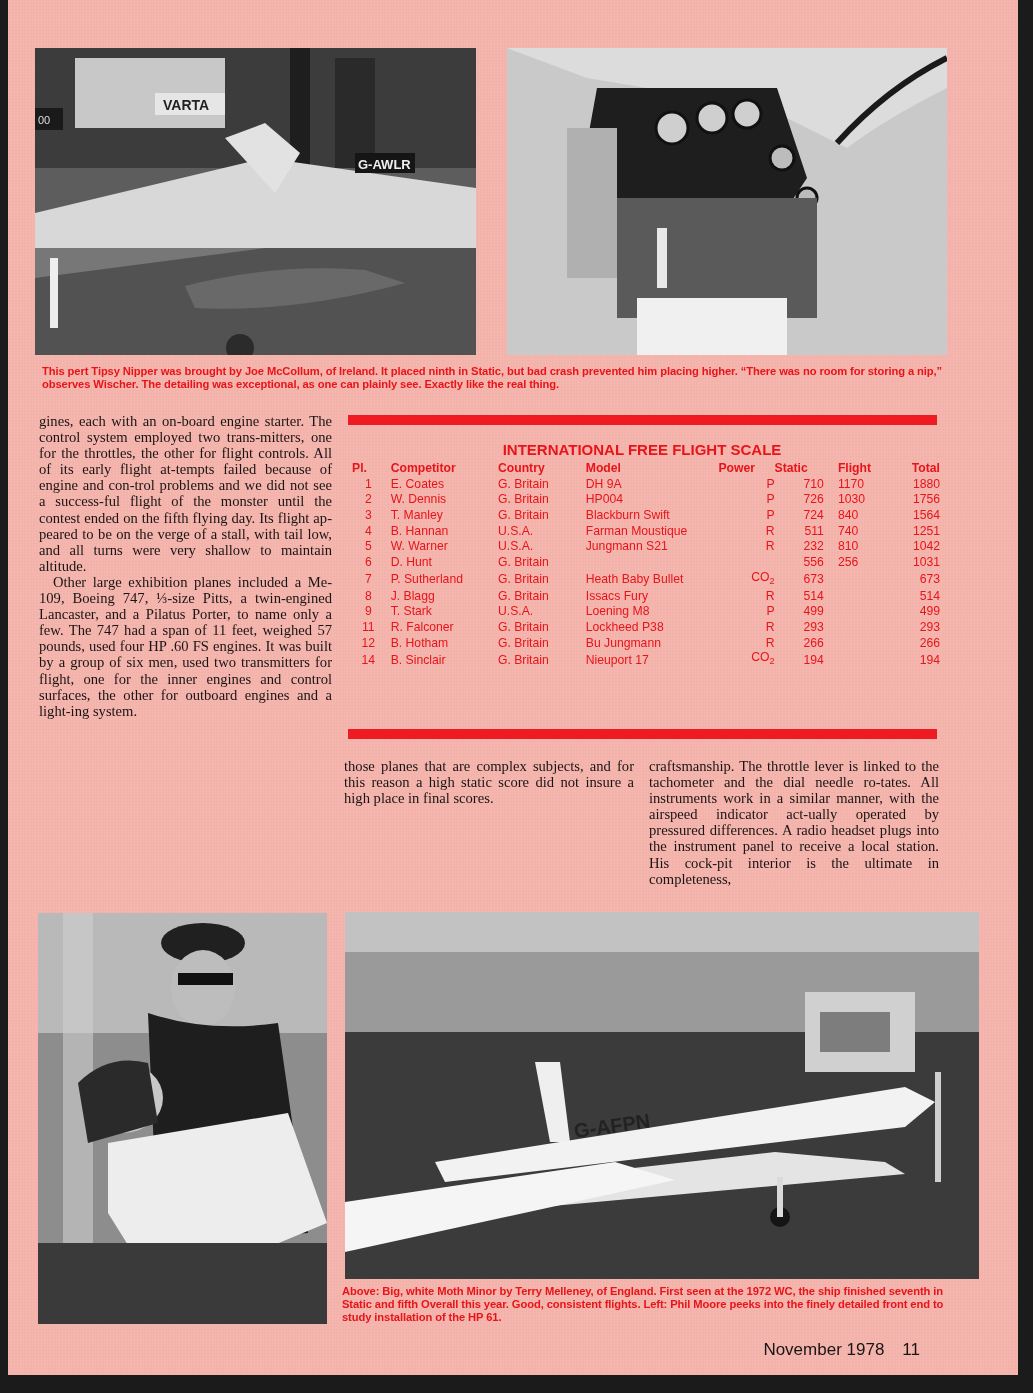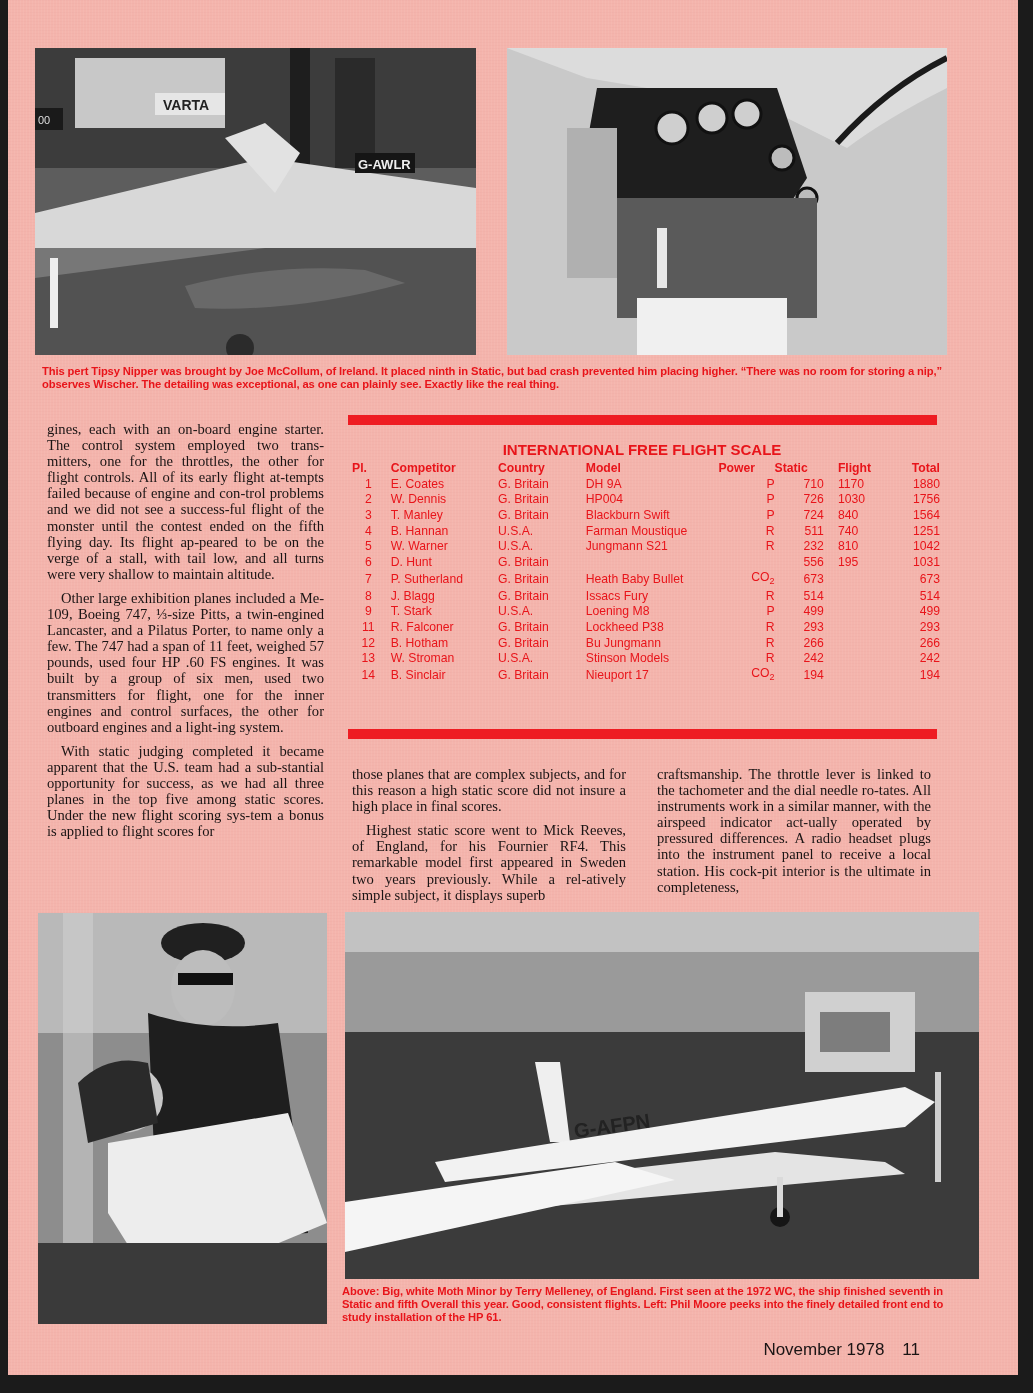--- a/index.html
+++ b/index.html
@@ -20,21 +20,21 @@
     }
     .photo svg { width: 100%; height: 100%; display: block; }
     .caption {
       position: absolute; color: #e8141a; font-family: Liberation Sans, sans-serif;
       font-weight: bold; font-size: 11.2px; line-height: 13px; letter-spacing: -0.1px;
     }
     .body-text {
       position: absolute; font-family: "Liberation Serif", serif; font-size: 14.6px;
       line-height: 16.1px; color: #1a1414; text-align: justify;
     }
-    .body-text p { margin: 8px; }
+    .body-text p { margin: 0; }
     .body-text p.indent { text-indent: 14px; }
     .rule { position: absolute; background: #ee1c22; height: 10px; }
     .table-title {
       position: absolute; left: 345px; width: 600px; top: 441px; text-align: center;
       color: #e8141a; font-family: "Liberation Sans", sans-serif; font-weight: bold; font-size: 15px;
     }
     table.results {
       position: absolute; left: 352px; top: 460px; width: 588px; border-collapse: collapse;
       color: #e8141a; font-family: "Liberation Sans", sans-serif; font-size: 12.2px;
     }
@@ -98,21 +98,20 @@
       <rect x="130" y="250" width="150" height="57" fill="#f0f0f0"></rect>
       <rect x="60" y="80" width="50" height="150" fill="#b0b0b0"></rect>
     </svg>
   </div>
 
   <div class="caption" style="left:34px; top:365px; width:910px;">This pert Tipsy Nipper was brought by Joe McCollum, of Ireland. It placed ninth in Static, but bad crash prevented him placing higher. “There was no room for storing a nip,” observes Wischer. The detailing was exceptional, as one can plainly see. Exactly like the real thing.</div>
 
   <div class="body-text" style="left:31px; top:413px; width:293px;">
     <p>gines, each with an on-board engine starter. The control system employed two trans-mitters, one for the throttles, the other for flight controls. All of its early flight at-tempts failed because of engine and con-trol problems and we did not see a success-ful flight of the monster until the contest ended on the fifth flying day. Its flight ap-peared to be on the verge of a stall, with tail low, and all turns were very shallow to maintain altitude.</p>
     <p class="indent">Other large exhibition planes included a Me-109, Boeing 747, ⅓-size Pitts, a twin-engined Lancaster, and a Pilatus Porter, to name only a few. The 747 had a span of 11 feet, weighed 57 pounds, used four HP .60 FS engines. It was built by a group of six men, used two transmitters for flight, one for the inner engines and control surfaces, the other for outboard engines and a light-ing system.</p>
-    <p class="indent">With static judging completed it became apparent that the U.S. team had a sub-stantial opportunity for success, as we had all three planes in the top five among static scores. Under the new flight scoring sys-tem a bonus is applied to flight scores for</p>
   </div>
 
   <div class="rule" style="left:340px; top:415px; width:589px;"></div>
   <div class="table-title" style="left:334px;">INTERNATIONAL FREE FLIGHT SCALE</div>
   <table class="results" style="left:344px;">
     <thead>
       <tr>
         <th class="c-pl">Pl.</th>
         <th class="c-comp">Competitor</th>
         <th class="c-country">Country</th>
@@ -174,21 +173,21 @@
           <td class="c-flight">810</td>
           <td class="c-total">1042</td>
         </tr>
         <tr>
           <td class="c-pl">6</td>
           <td class="c-comp">D. Hunt</td>
           <td class="c-country">G. Britain</td>
           <td class="c-model"></td>
           <td class="c-power"></td>
           <td class="c-static">556</td>
-          <td class="c-flight">195</td>
+          <td class="c-flight">256</td>
           <td class="c-total">1031</td>
         </tr>
         <tr>
           <td class="c-pl">7</td>
           <td class="c-comp">P. Sutherland</td>
           <td class="c-country">G. Britain</td>
           <td class="c-model">Heath Baby Bullet</td>
           <td class="c-power">CO<sub style="font-size:9px">2</sub></td>
           <td class="c-static">673</td>
           <td class="c-flight"></td>
@@ -228,46 +227,35 @@
           <td class="c-pl">12</td>
           <td class="c-comp">B. Hotham</td>
           <td class="c-country">G. Britain</td>
           <td class="c-model">Bu Jungmann</td>
           <td class="c-power">R</td>
           <td class="c-static">266</td>
           <td class="c-flight"></td>
           <td class="c-total">266</td>
         </tr>
         <tr>
-          <td class="c-pl">13</td>
-          <td class="c-comp">W. Stroman</td>
-          <td class="c-country">U.S.A.</td>
-          <td class="c-model">Stinson Models</td>
-          <td class="c-power">R</td>
-          <td class="c-static">242</td>
-          <td class="c-flight"></td>
-          <td class="c-total">242</td>
-        </tr>
-        <tr>
           <td class="c-pl">14</td>
           <td class="c-comp">B. Sinclair</td>
           <td class="c-country">G. Britain</td>
           <td class="c-model">Nieuport 17</td>
           <td class="c-power">CO<sub style="font-size:9px">2</sub></td>
           <td class="c-static">194</td>
           <td class="c-flight"></td>
           <td class="c-total">194</td>
         </tr>
       </tbody>
   </table>
   <div class="rule" style="left:340px; top:729px; width:589px;"></div>
 
   <div class="body-text" style="left:336px; top:758px; width:290px;">
     <p>those planes that are complex subjects, and for this reason a high static score did not insure a high place in final scores.</p>
-    <p class="indent">Highest static score went to Mick Reeves, of England, for his Fournier RF4. This remarkable model first appeared in Sweden two years previously. While a rel-atively simple subject, it displays superb</p>
   </div>
 
   <div class="body-text" style="left:641px; top:758px; width:290px;">
     <p>craftsmanship. The throttle lever is linked to the tachometer and the dial needle ro-tates. All instruments work in a similar manner, with the airspeed indicator act-ually operated by pressured differences. A radio headset plugs into the instrument panel to receive a local station. His cock-pit interior is the ultimate in completeness,</p>
   </div>
 
   <div class="photo" style="left:30px; top:913px; width:289px; height:411px;">
     <svg viewBox="0 0 289 411" preserveAspectRatio="none">
       <rect width="289" height="411" fill="#8d8d8d"></rect>
       <rect x="0" y="0" width="289" height="120" fill="#b9b9b9"></rect>

